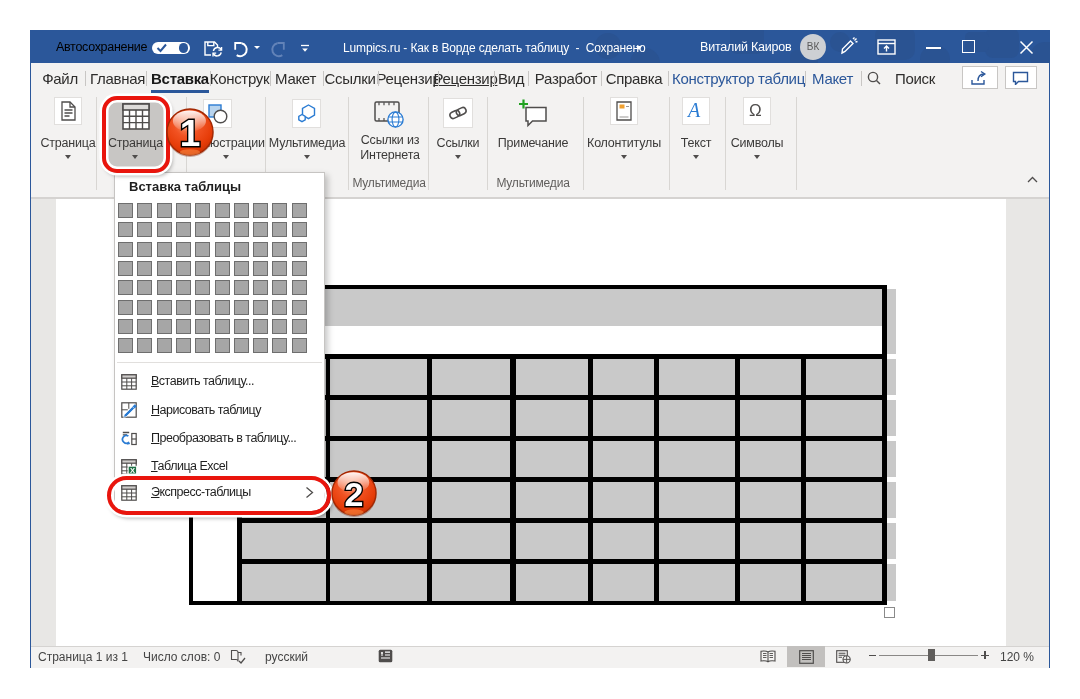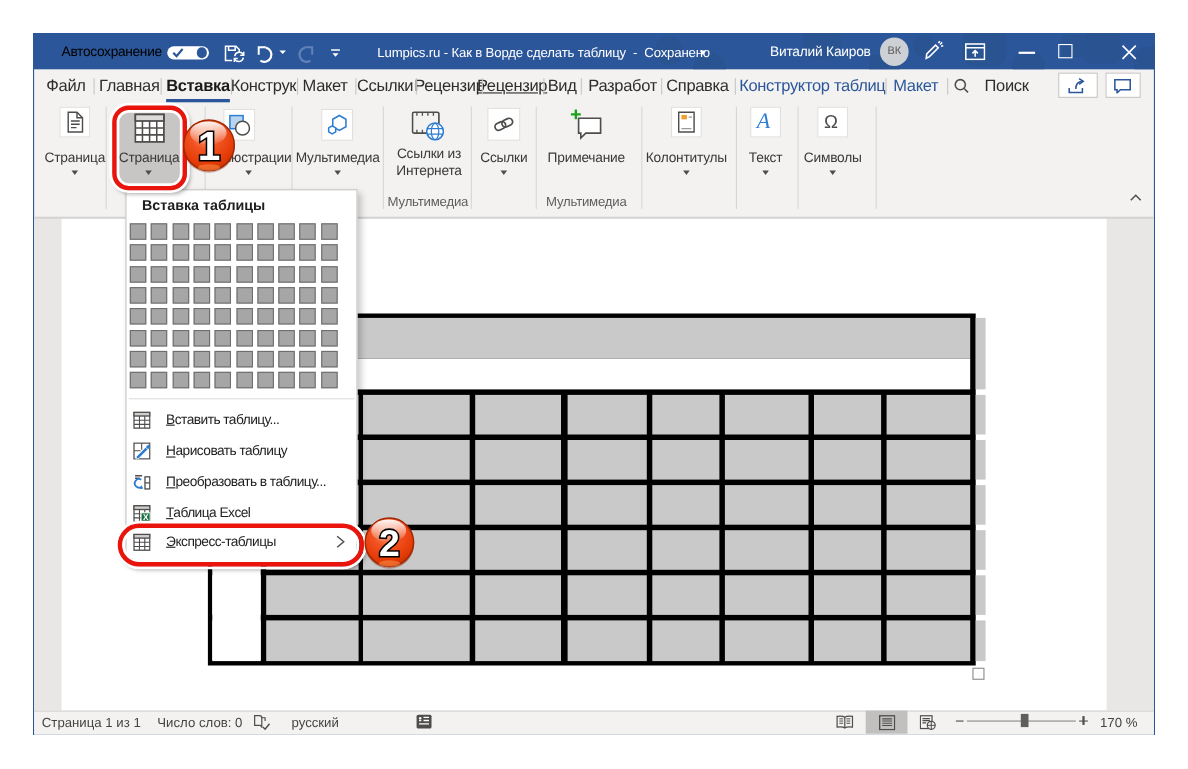--- a/index.html
+++ b/index.html
@@ -480,12 +480,12 @@
 <path d="M2.6 3.2 h6.8 M2.6 5.2 h6.8 M2.6 7.2 h3.4"></path>
 <circle cx="10.6" cy="9.4" r="3.6" fill="#f3f2f1"></circle>
 <path d="M7.2 9.4 h6.8 M10.6 6 v6.8" stroke-width="0.9"></path>
 </g>
   </svg>
 <div class="a" style="left:868.5px;top:654.5px;width:7px;height:1.8px;background:#4f4d4c;"></div>
 <div class="a" style="left:879px;top:655px;width:99px;height:1px;background:#8a8886;"></div>
 <div class="a" style="left:928px;top:649px;width:6.5px;height:12px;background:#605e5c;"></div>
 <div class="a" style="left:981px;top:654.5px;width:8px;height:1.8px;background:#4f4d4c;"></div>
 <div class="a" style="left:984.1px;top:651.4px;width:1.8px;height:8px;background:#4f4d4c;"></div>
-<div class="a" style="left:1000px;top:650px;font-size:12px;color:#444;">170 %</div>
+<div class="a" style="left:1000px;top:650px;font-size:12px;color:#444;">120 %</div>
 </body></html>

